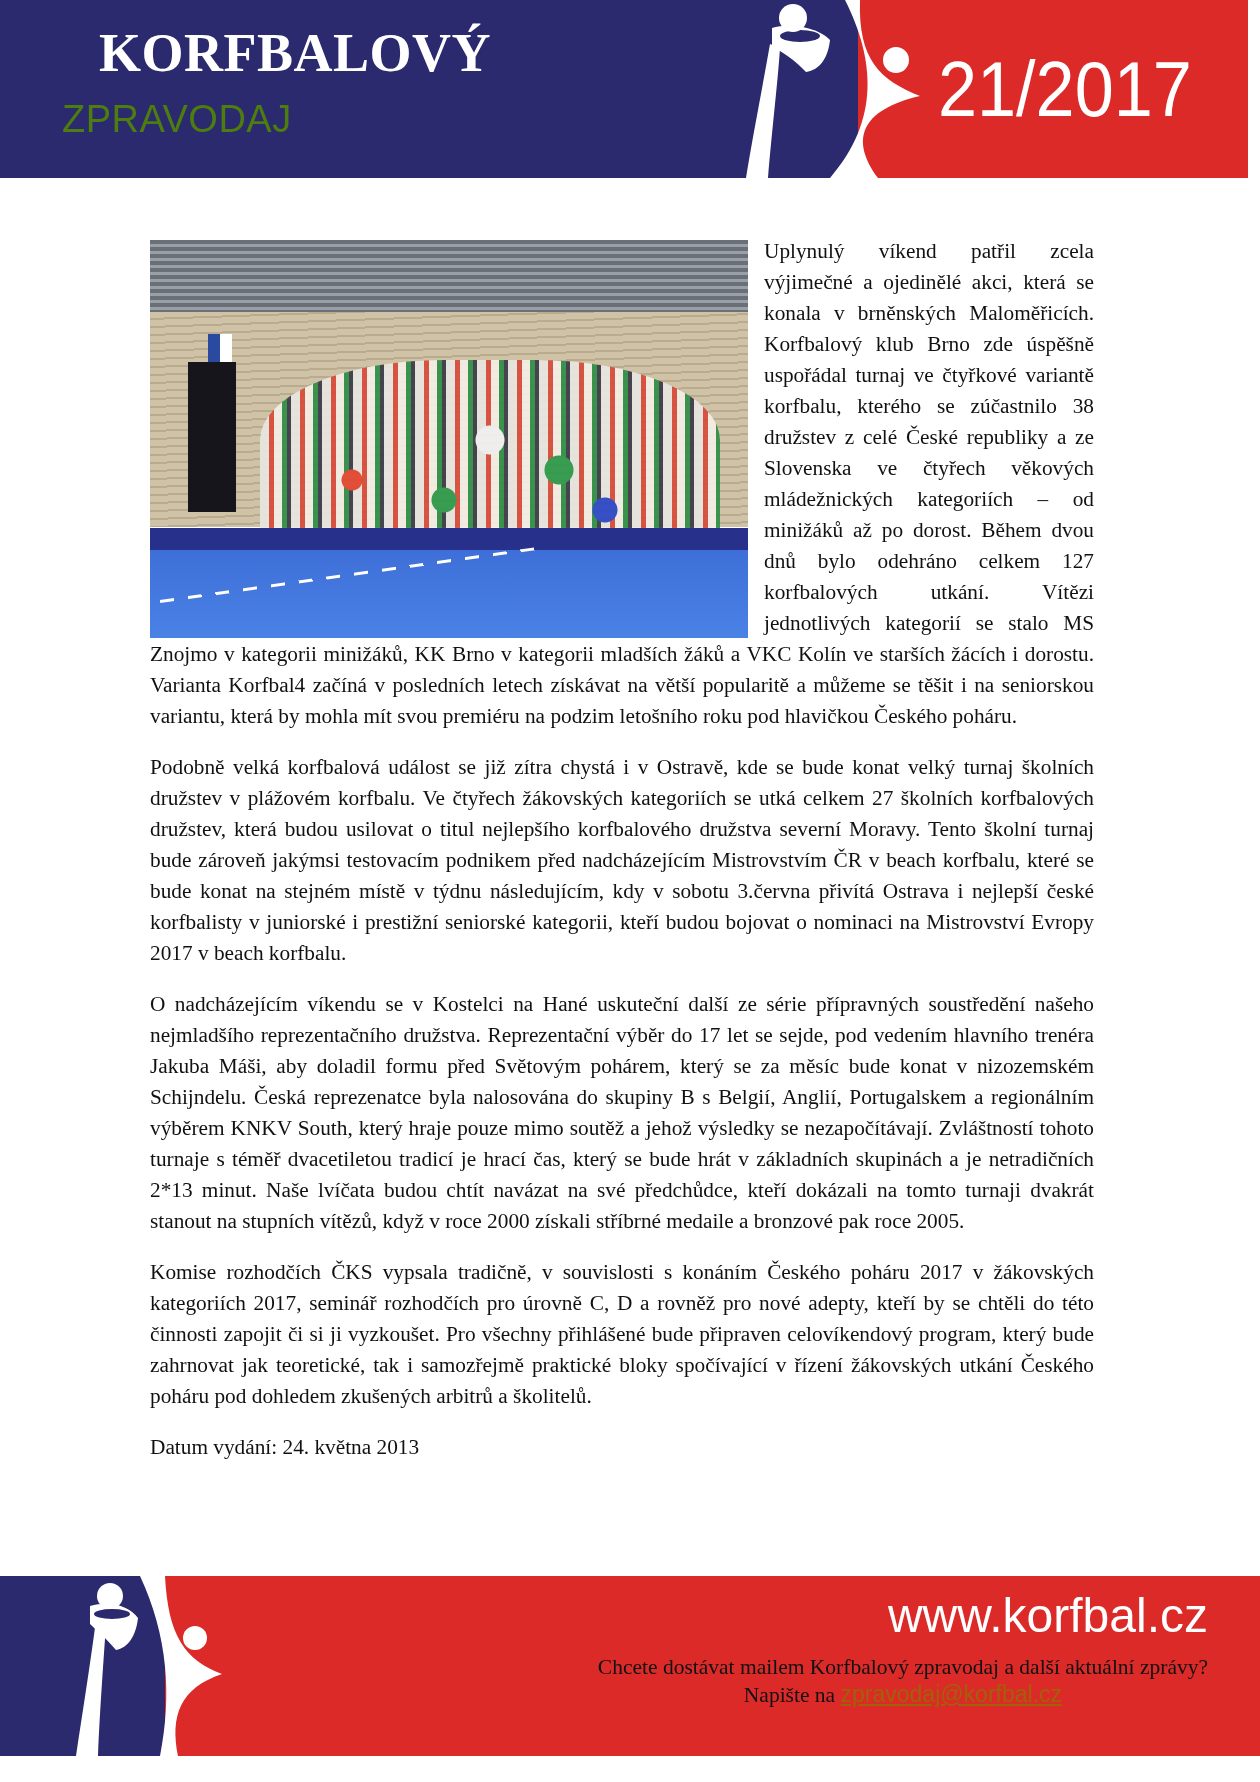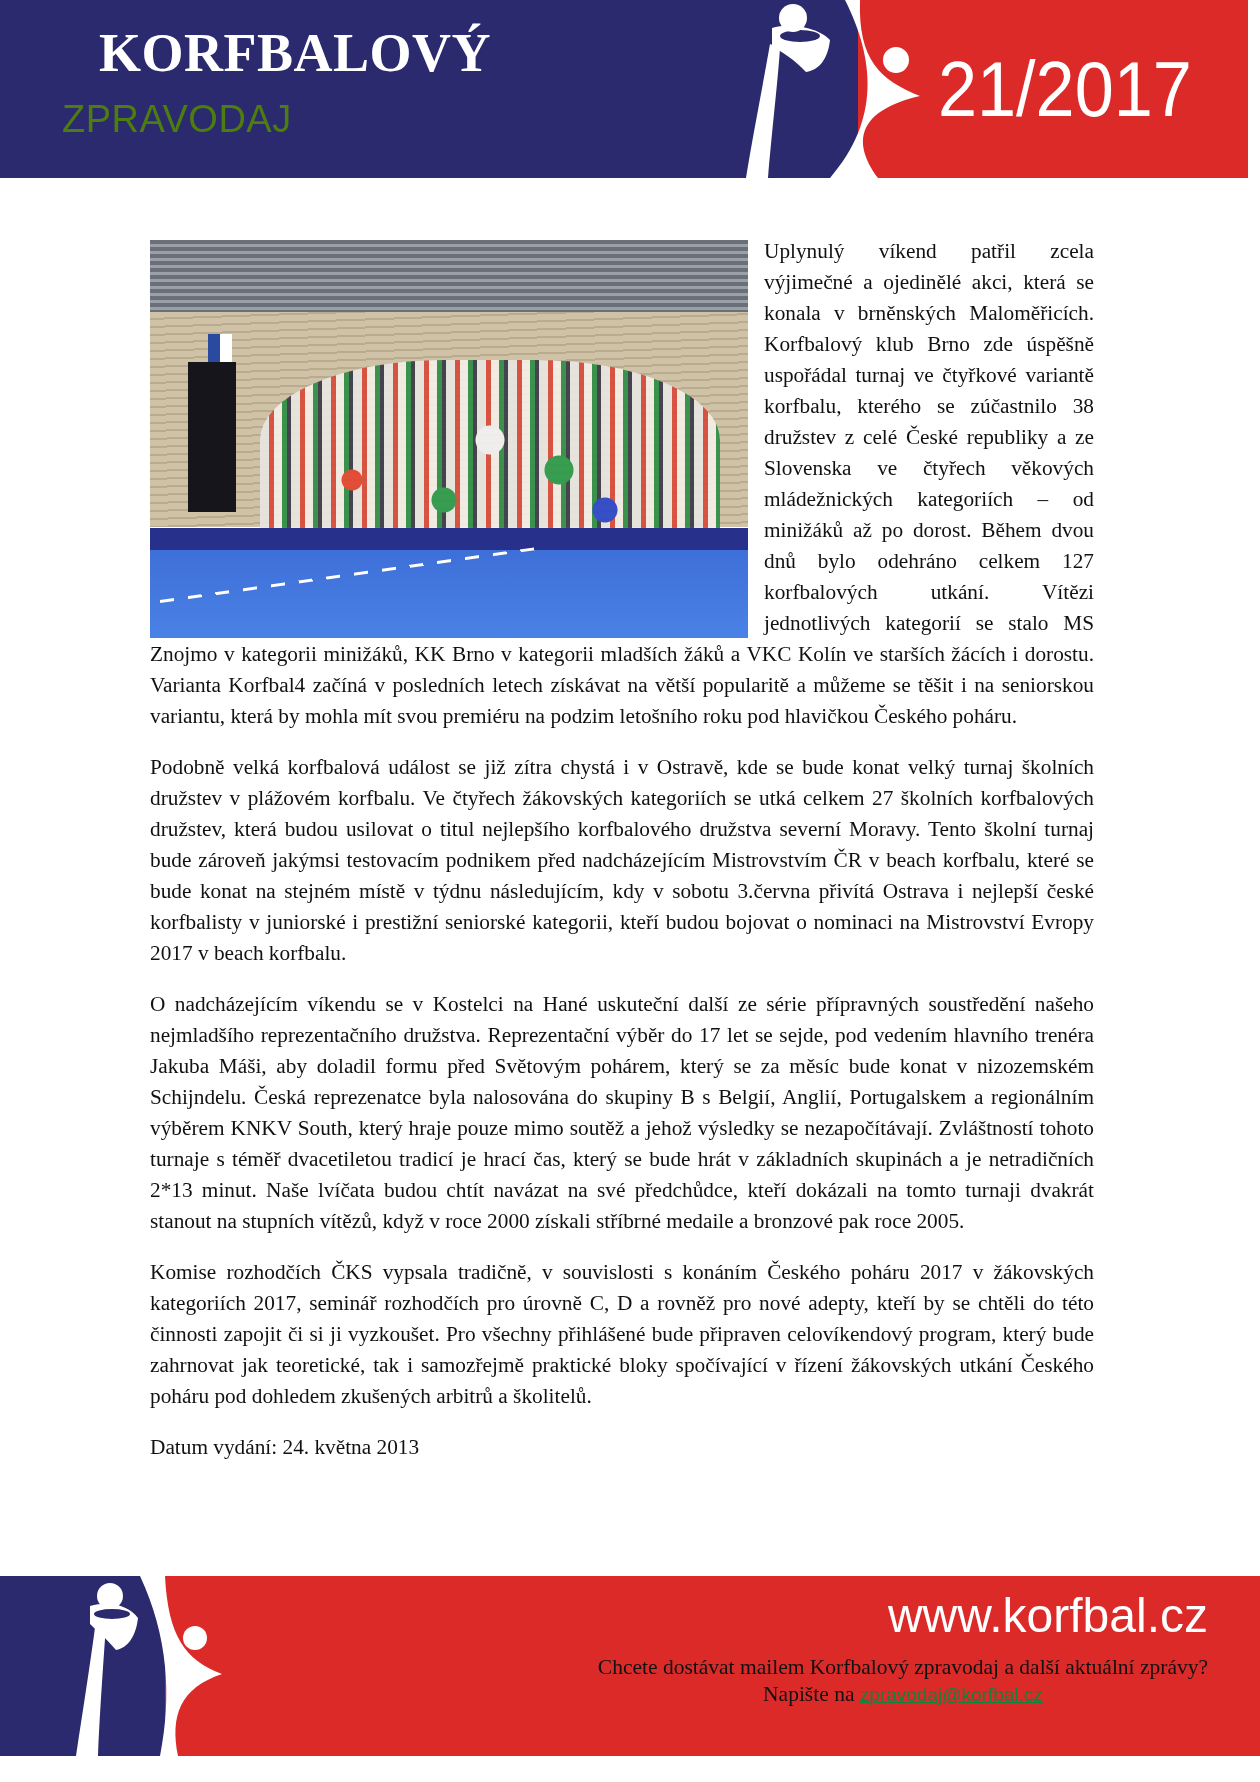--- a/index.html
+++ b/index.html
@@ -31,21 +31,21 @@
   .photo .banner { position:absolute; left:38px; top:122px; width:48px; height:150px; background:#15151b; }
   .photo .flag { position:absolute; left:58px; top:94px; width:24px; height:60px; background:linear-gradient(180deg,#fff 0 50%,#d33 50%); border-left:12px solid #2a4aa0; box-sizing:border-box; }
   .photo .floor { position:absolute; left:0; top:288px; width:100%; height:110px; background:linear-gradient(180deg,#27308a 0 22px,#3e6fd8 22px,#4a82e6 100%); }
   .photo .line { position:absolute; left:10px; top:360px; width:380px; height:3px; background:repeating-linear-gradient(90deg,#fff 0 14px,transparent 14px 28px); transform:rotate(-8deg); transform-origin:left; }
 
   #footer { position:absolute; left:0; top:1576px; width:1260px; height:180px; }
   #footer .navy-block { position:absolute; left:0; top:0; width:210px; height:180px; }
   #footer .red-block { position:absolute; left:165px; top:0; width:1095px; height:180px; }
   .website { position:absolute; right:52px; top:12px; font-family:"Liberation Sans", sans-serif; font-size:48px; color:#fff; }
   .cta { position:absolute; right:52px; top:78px; text-align:center; font-size:21.5px; line-height:27px; color:#111; }
-  .cta a { color:#15803d; text-decoration:underline; font-family:"Liberation Sans", sans-serif; font-size:19px; }
+  .cta a { color:#a16207; text-decoration:underline; font-family:"Liberation Sans", sans-serif; font-size:23px; }
 </style>
 </head>
 <body>
 
 <div id="header">
   <div class="navy-block navy"></div>
   <div class="red-block red"></div>
   <svg class="logo-svg" width="1260" height="178" viewBox="0 0 1260 178">
 
     <path d="M845 0 C 875 60, 880 120, 830 178 L 878 178 C 850 140, 860 110, 920 96 C 880 80, 858 60, 860 0 Z" fill="#ffffff"></path>

